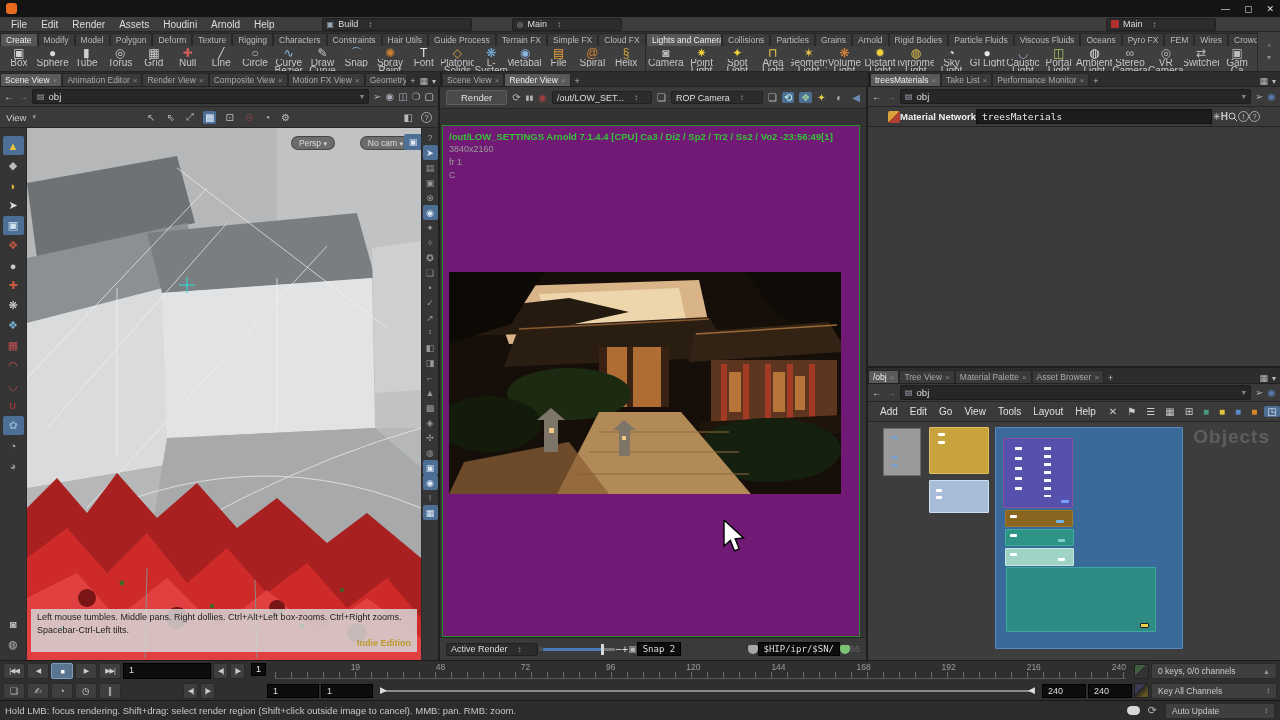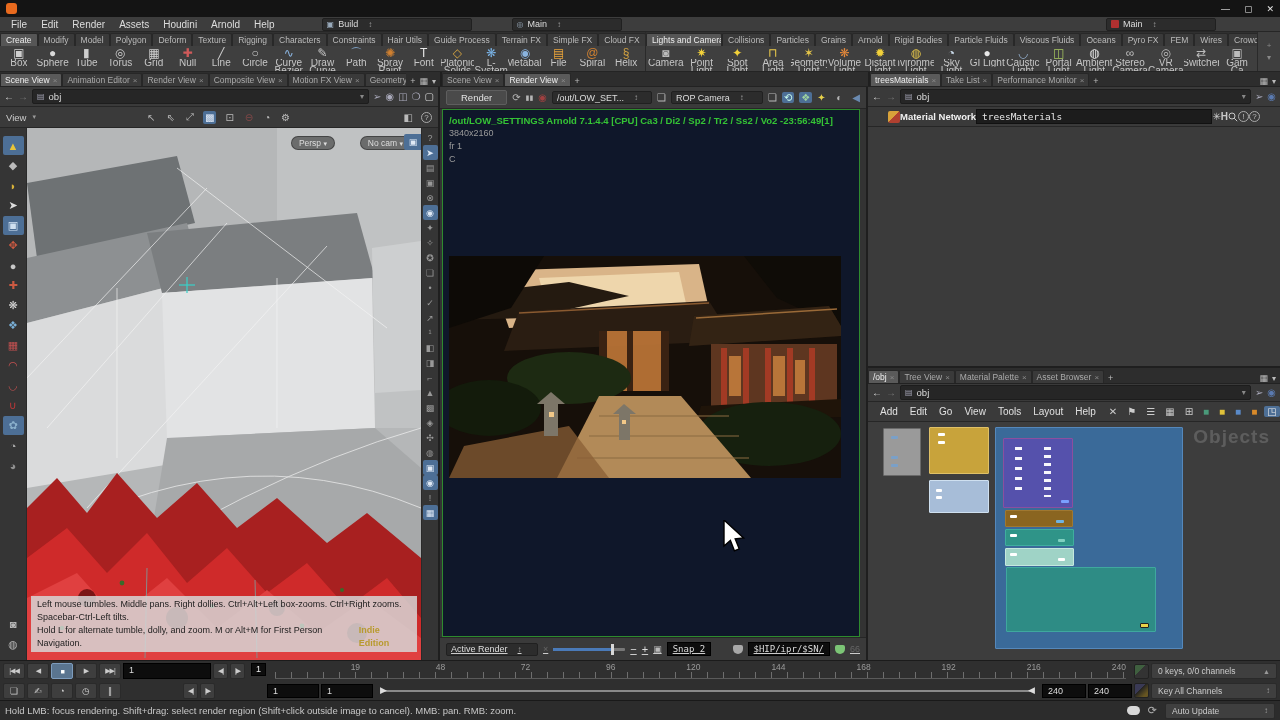--- a/index.html
+++ b/index.html
@@ -80,26 +80,26 @@
 
   
   #render-pane{width:428px;display:flex;flex-direction:column;border-right:2px solid #1f1f1f;background:#333;}
   #render-toolbar{height:22px;background:#3a3a3a;border-bottom:1px solid #262626;display:flex;align-items:center;gap:5px;padding:0 6px;font-size:9.5px;}
   #render-btn{background:#4a4a4a;border:1px solid #5e5e5e;border-radius:2px;color:#e2e2e2;padding:1px 14px;font-size:9.5px;}
   .rticon{color:#b5b5b5;font-size:10px;}
   .rticon.red{color:#a04040;}
   .rticon.hl{background:#4d6f96;border-radius:2px;padding:0 2px;color:#cfe;}
   .rticon.hl2{background:#4d6f96;border-radius:2px;padding:0 2px;color:#9fd39f;}
   .rticon.bulb{color:#e8d24a;}
-  #render-view{flex:1;position:relative;background:#0f172a;border:1px solid #2e8b2e;margin:0 6px 0 2px;overflow:hidden;}
+  #render-view{flex:1;position:relative;background:#701a75;border:1px solid #2e8b2e;margin:16px 6px 0 2px;overflow:hidden;}
   #render-head{position:absolute;left:6px;top:4px;font-size:9.5px;line-height:13px;}
   #render-head .g{color:#35c435;font-weight:bold;}
   #render-head .d{color:#9a9a9a;font-size:9px;}
   #render-img{position:absolute;left:6px;top:146px;width:392px;height:222px;}
-  #render-bottom{height:23px;background:#3a3a3a;border-top:1px solid #262626;display:flex;align-items:center;gap:5px;padding:0 6px;font-size:9px;text-decoration:underline;}
+  #render-bottom{height:23px;background:#3a3a3a;border-top:1px solid #262626;display:flex;align-items:center;padding:0 6px;font-size:9px;}
   .blackfield{background:#0d0d0d;border:1px solid #000;color:#ddd;padding:1px 5px;font-size:9px;}
   .slider{width:72px;height:3px;background:#777;position:relative;border-radius:1px;}
   .slider .fill{position:absolute;left:0;top:0;bottom:0;width:82%;background:#4a7ab8;}
   .slider .handle{position:absolute;left:80%;top:-4px;width:3px;height:11px;background:#d8d8d8;}
   .bag{width:10px;height:9px;background:#a8a8a8;border-radius:2px 2px 5px 5px;display:inline-block;}
   .bag.green{background:#7cc576;}
   .dim{color:#666;}
 
   
   #right-col{width:412px;display:flex;flex-direction:column;}
@@ -257,21 +257,21 @@
           <div class="tool">
           <span class="ticon" style="color: rgb(138, 180, 224);">∿</span>
           <span class="tlabel">Curve Bezier</span>
         </div>
           <div class="tool">
           <span class="ticon" style="color: rgb(204, 204, 204);">✎</span>
           <span class="tlabel">Draw Curve</span>
         </div>
           <div class="tool">
           <span class="ticon" style="color: rgb(138, 180, 224);">⌒</span>
-          <span class="tlabel">Path</span>
+          <span class="tlabel">Snap</span>
         </div>
           <div class="tool">
           <span class="ticon" style="color: rgb(208, 128, 48);">✺</span>
           <span class="tlabel">Spray Paint</span>
         </div>
           <div class="tool">
           <span class="ticon" style="color: rgb(232, 232, 232);">T</span>
           <span class="tlabel">Font</span>
         </div>
           <div class="tool">
@@ -588,21 +588,20 @@
               </g>
           </svg>
           <span class="pill" id="pill-persp"><span>Persp</span> <span style="font-size:7px;">▾</span></span>
           <span class="pill" id="pill-cam"><span>No cam</span> <span style="font-size:7px;">▾</span></span>
           <div id="vp-corner">
               <span>▣</span>
             </div>
           <div id="help-overlay">
             <div>Left mouse tumbles. Middle pans. Right dollies. Ctrl+Alt+Left box-zooms. Ctrl+Right zooms. Spacebar-Ctrl-Left tilts.</div>
             <div class="row">
-                <span>Hold L for alternate tumble, dolly, and zoom.    M or Alt+M for First Person Navigation.</span>
                 <span class="spacer"></span>
                 <span class="edition">Indie Edition</span>
               </div>
           </div>
         </div>
         <div id="right-toolcol">
           <div style="display:flex;flex-direction:column;">
 
           <div class="ricon">?</div>
               <div class="ricon hl">➤</div>

